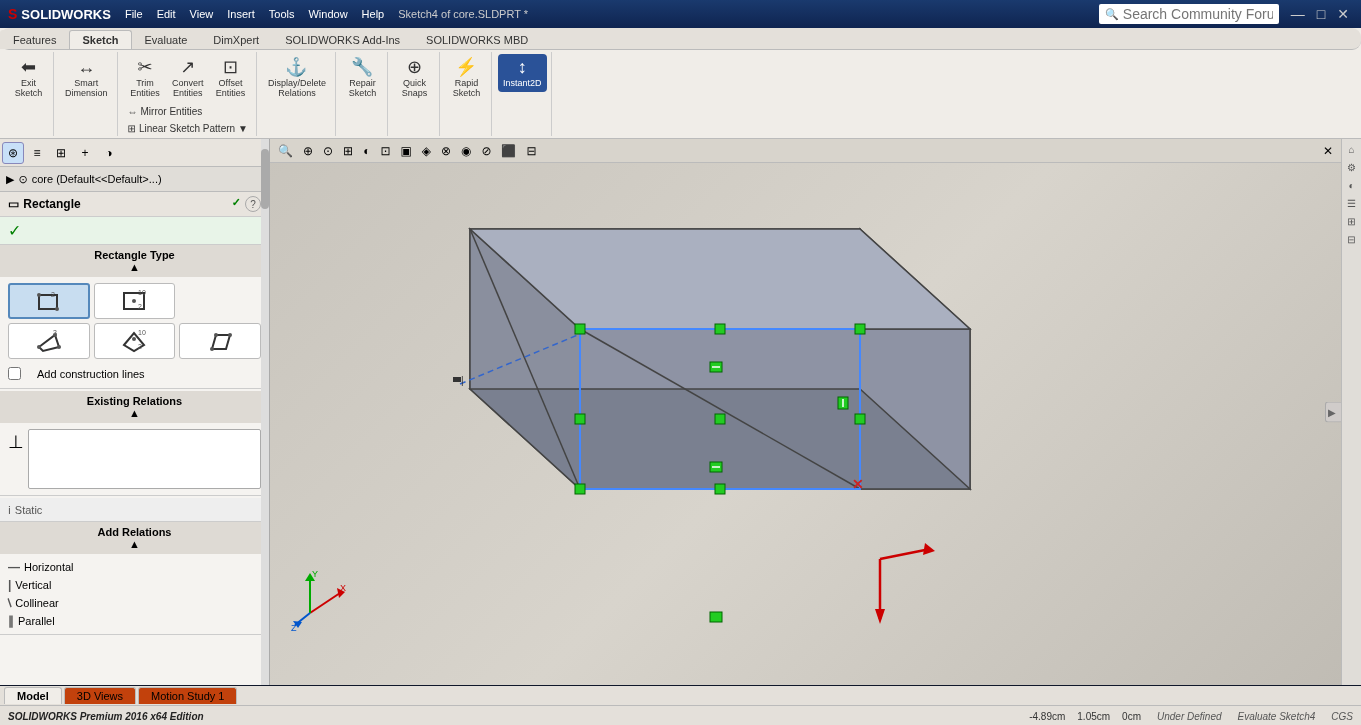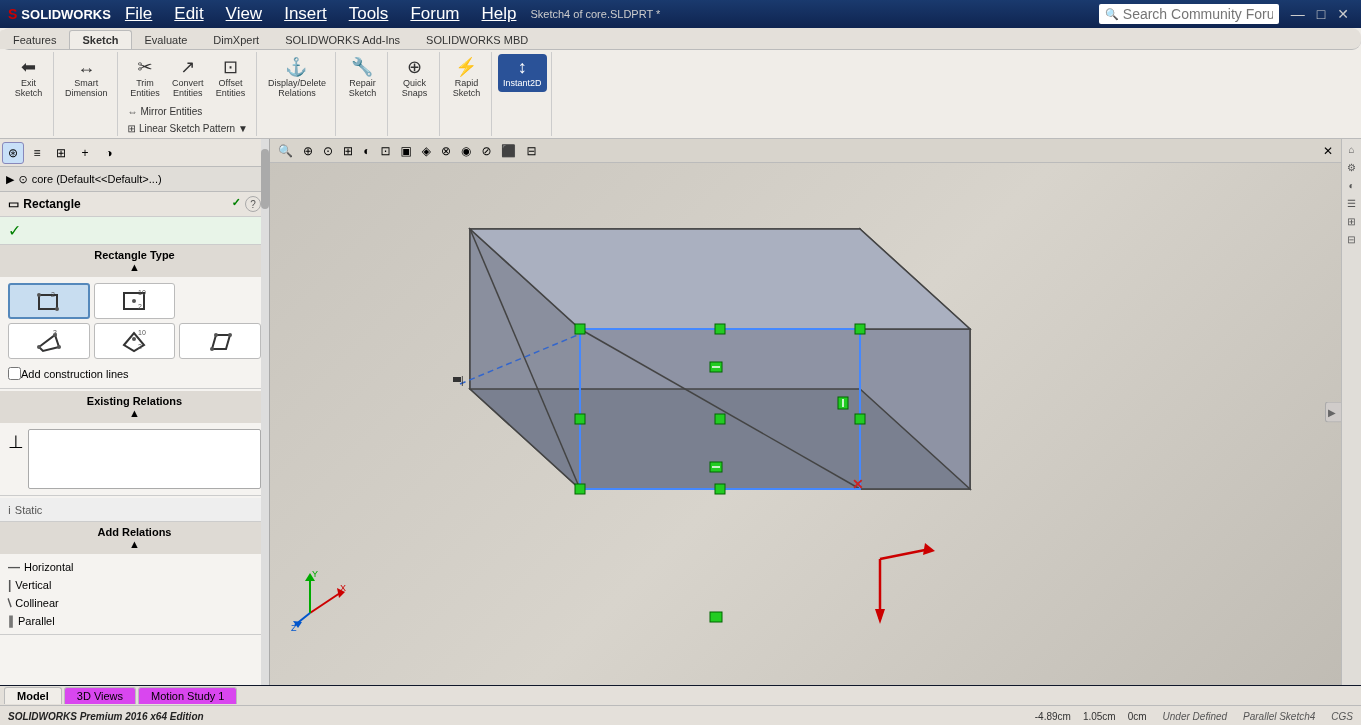--- a/index.html
+++ b/index.html
@@ -10,21 +10,21 @@
       height: 28px;
       background: linear-gradient(to bottom, #1a3a6e, #0f2450);
       display: flex;
       align-items: center;
       padding: 0 8px;
       color: white;
       gap: 8px;
     }
     #titlebar .logo { font-weight: bold; font-size: 13px; color: #fff; display: flex; align-items: center; gap: 4px; }
     #titlebar .logo .sw-logo { color: #c00; font-weight: 900; font-size: 14px; }
-    #titlebar .menus { display: flex; gap: 10px; font-size: 17px; text-decoration: underline; }
+    #titlebar .menus { display: flex; gap: 2px; font-size: 11px; }
     #titlebar .menus span { padding: 2px 6px; cursor: pointer; border-radius: 2px; }
     #titlebar .title-center { flex: 1; font-size: 11px; color: #ccc; }
     #titlebar .search-area { display: flex; align-items: center; background: #fff; border-radius: 2px; padding: 2px 6px; gap: 4px; }
     #titlebar .search-area input { border: none; outline: none; font-size: 14px; width: 150px; text-align: center; }
     #titlebar .window-controls { display: flex; gap: 4px; }
     #titlebar .window-controls span { color: #ccc; cursor: pointer; font-size: 14px; padding: 0 4px; }
 
     
     #ribbon {
       background: #f0ede8;
@@ -199,21 +199,21 @@
       border-radius: 3px;
       cursor: pointer;
       background: #fff;
       font-size: 18px;
     }
     .rect-btn.active { background: #c8ddf0; border-color: #5588bb; border-width: 2px; }
 
     .checkbox-row {
       display: flex;
       align-items: center;
-      gap: 0;
+      gap: 16px;
       padding: 2px 0;
       font-size: 11px;
     }
 
     .relations-box {
       border: 1px solid #aaa;
       background: #fff;
       min-height: 60px;
       border-radius: 2px;
       padding: 4px;
@@ -299,21 +299,21 @@
       gap: 2px;
       border-top: 1px solid #0f172a;
     }
     .bottom-tab {
       padding: 2px 12px;
       font-size: 11px;
       cursor: pointer;
       border: 1px solid #bbb;
       border-bottom: none;
       border-radius: 3px 3px 0 0;
-      background: #d946ef;
+      background: #c2410c;
     }
     .bottom-tab.active {
       background: #f0ede8;
       font-weight: bold;
     }
 
     
     .collapse-handle {
       position: absolute;
       right: -8px;
@@ -354,21 +354,21 @@
   <div class="logo">
     <span class="sw-logo">S</span>
     <span>SOLIDWORKS</span>
   </div>
   <div class="menus">
     <span>File</span>
     <span>Edit</span>
     <span>View</span>
     <span>Insert</span>
     <span>Tools</span>
-    <span>Forum</span>
+    <span>Window</span>
     <span>Help</span>
   </div>
   <div class="title-center">Sketch4 of core.SLDPRT *</div>
   <div class="search-area">
     <span>🔍</span>
     <input type="text" placeholder="Search Community Forum" style="">
   </div>
   <div class="window-controls">
     <span>—</span>
     <span>□</span>
@@ -720,16 +720,16 @@
   </div>
 
   <div id="statusbar">
     <span class="status-left">SOLIDWORKS Premium 2016 x64 Edition</span>
     <div class="status-coords">
       <span>-4.89cm</span>
       <span>1.05cm</span>
       <span>0cm</span>
     </div>
     <span class="status-right">Under Defined</span>
-    <span class="status-right">Parallel Sketch4</span>
+    <span class="status-right">Evaluate Sketch4</span>
     <span class="status-right">CGS</span>
   </div>
 </div>
 
 </body></html>

